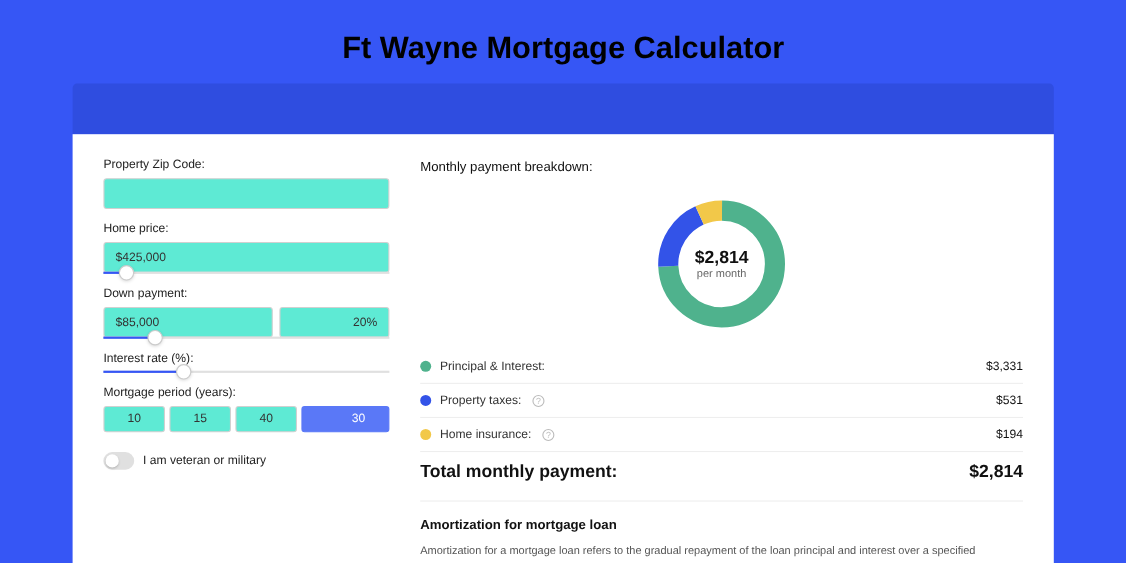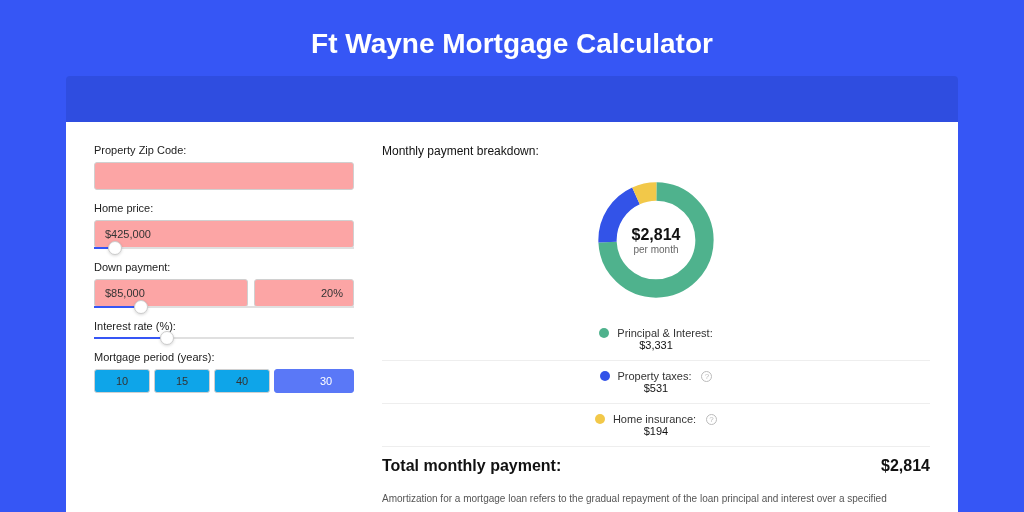--- a/index.html
+++ b/index.html
@@ -1,45 +1,45 @@
 <!DOCTYPE html>
 <html><head>
 <meta charset="utf-8">
 <style>
   * { box-sizing: border-box; margin: 0; padding: 0; font-family: -apple-system, BlinkMacSystemFont, "Segoe UI", Arial, sans-serif; }
   body { background: #3656f5; width: 1024px; height: 512px; overflow: hidden; }
-  .page-title { color: #ffffff; font-size: 28px; font-weight: 700; text-align: center; padding: 28px 0 16px; }
+  .page-title { color: #000000; font-size: 28px; font-weight: 700; text-align: center; padding: 28px 0 16px; }
   .bluebar { background: #2f4de0; height: 46px; margin: 0 66px; border-radius: 4px 4px 0 0; }
   .card { background: #fff; margin: 0 66px; padding: 22px 28px; display: flex; gap: 28px; height: 420px; overflow: hidden; }
   .left { width: 260px; flex-shrink: 0; }
   .right { flex: 1; }
   .field-label { font-size: 11px; color: #222; margin-bottom: 6px; margin-top: 12px; }
   .left .field-label:first-child { margin-top: 0; }
-  .input-box { width: 100%; height: 28px; border: 1px solid #d0d0d0; border-radius: 3px; padding: 0 10px; font-size: 11px; color: #333; background: #fca5a5; }
+  .input-box { width: 100%; height: 28px; border: 1px solid #d0d0d0; border-radius: 3px; padding: 0 10px; font-size: 11px; color: #333; background: #5eead4; }
   .input-row { display: flex; gap: 6px; }
   .input-row .input-box:first-child { flex: 1.7; }
   .input-row .input-box:last-child { flex: 1; text-align: right; }
   .slider-track { position: relative; height: 2px; background: #e0e0e0; margin-top: -1px; }
   .slider-fill { position: absolute; height: 2px; background: #3656f5; left: 0; top: 0; }
   .slider-thumb { position: absolute; width: 14px; height: 14px; background: #fff; border: 1px solid #ccc; border-radius: 50%; top: -6px; transform: translateX(-50%); box-shadow: 0 1px 3px rgba(0,0,0,0.15); }
   .period-row { display: flex; gap: 4px; margin-top: 6px; }
-  .period-btn { flex: 1; height: 24px; border: 1px solid #d0d0d0; border-radius: 3px; background: #0ea5e9; font-size: 11px; color: #333; display: flex; align-items: center; justify-content: center; cursor: pointer; }
+  .period-btn { flex: 1; height: 24px; border: 1px solid #d0d0d0; border-radius: 3px; background: #5eead4; font-size: 11px; color: #333; display: flex; align-items: center; justify-content: center; cursor: pointer; }
   .period-btn.active { background: #5a78f7; color: #fff; border-color: #5a78f7; padding-left: 24px; }
   .toggle-row { display: flex; align-items: center; gap: 8px; margin-top: 18px; }
   .toggle { width: 28px; height: 16px; background: #e0e0e0; border-radius: 10px; position: relative; cursor: pointer; }
   .toggle-knob { position: absolute; width: 12px; height: 12px; background: #fff; border-radius: 50%; top: 2px; left: 2px; box-shadow: 0 1px 2px rgba(0,0,0,0.2); }
   .toggle-label { font-size: 11px; color: #222; }
   .section-title { font-size: 12px; font-weight: 400; color: #111; margin-bottom: 14px; }
   .donut-wrap { display: flex; justify-content: center; padding: 4px 0 14px; }
   .donut { width: 128px; height: 128px; position: relative; }
   .donut svg { width: 128px; height: 128px; }
   .donut-center { position: absolute; inset: 0; display: flex; flex-direction: column; align-items: center; justify-content: center; }
   .donut-amount { font-size: 16px; font-weight: 700; color: #111; }
   .donut-sub { font-size: 10px; color: #666; }
-  .breakdown-row { display: flex; align-items: center; justify-content: space-between; padding: 9px 0; border-bottom: 1px solid #eee; flex-direction: column; }
+  .breakdown-row { display: flex; align-items: center; justify-content: space-between; padding: 9px 0; border-bottom: 1px solid #eee; }
   .breakdown-left { display: flex; align-items: center; gap: 8px; }
   .dot { width: 10px; height: 10px; border-radius: 50%; flex-shrink: 0; }
   .breakdown-label { font-size: 11px; color: #333; }
   .info-icon { width: 11px; height: 11px; border: 1px solid #bbb; border-radius: 50%; font-size: 8px; color: #bbb; display: inline-flex; align-items: center; justify-content: center; margin-left: 2px; }
   .breakdown-val { font-size: 11px; color: #111; }
   .total-row { display: flex; justify-content: space-between; padding: 10px 0 16px; font-size: 16px; font-weight: 700; color: #111; }
   .amort-title { font-size: 12px; font-weight: 700; color: #111; margin-bottom: 10px; padding-top: 14px; border-top: 1px solid #eee; }
   .amort-text { font-size: 10px; color: #555; line-height: 1.5; }
 </style>
 </head>
@@ -76,20 +76,26 @@
     </div>
 
     <div class="field-label">Mortgage period (years):</div>
     <div class="period-row" id="period-row">
         <div class="period-btn">10</div>
         <div class="period-btn">15</div>
         <div class="period-btn">40</div>
         <div class="period-btn active">30</div>
       </div>
 
+    <div class="toggle-row">
+      <div class="toggle">
+        <div class="toggle-knob"></div>
+      </div>
+      <span class="toggle-label">I am veteran or military</span>
+    </div>
   </div>
 
   <div class="right">
     <div class="section-title">Monthly payment breakdown:</div>
     <div class="donut-wrap">
       <div class="donut">
         <svg viewBox="0 0 42 42" id="donut-svg">
             <circle cx="21" cy="21" r="15.915" fill="transparent" stroke="#4fb28d" stroke-width="6" stroke-dasharray="74.23596304193319 25.76403695806681" stroke-dashoffset="25"></circle>
             <circle cx="21" cy="21" r="15.915" fill="transparent" stroke="#3353e8" stroke-width="6" stroke-dasharray="18.86993603411514 81.13006396588486" stroke-dashoffset="-49.23596304193319"></circle>
             <circle cx="21" cy="21" r="15.915" fill="transparent" stroke="#f2c849" stroke-width="6" stroke-dasharray="6.89410092395167 93.10589907604833" stroke-dashoffset="-68.10589907604833"></circle>
@@ -123,15 +129,16 @@
       <span class="breakdown-label">Home insurance:</span>
       <span class="info-icon">?</span>
     </div>
     <span class="breakdown-val">$194</span>
         </div>
       </div>
     <div class="total-row">
       <span>Total monthly payment:</span>
       <span>$2,814</span>
     </div>
+    <div class="amort-title">Amortization for mortgage loan</div>
     <div class="amort-text">Amortization for a mortgage loan refers to the gradual repayment of the loan principal and interest over a specified</div>
   </div>
 </div>
 
 </body></html>

